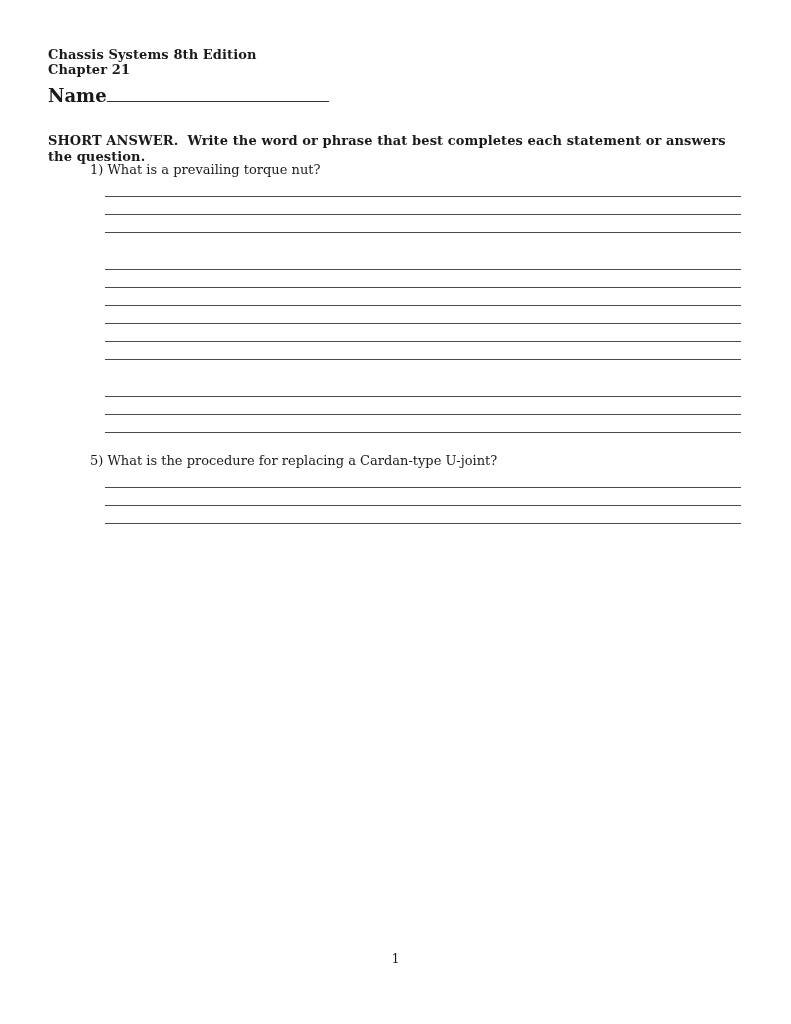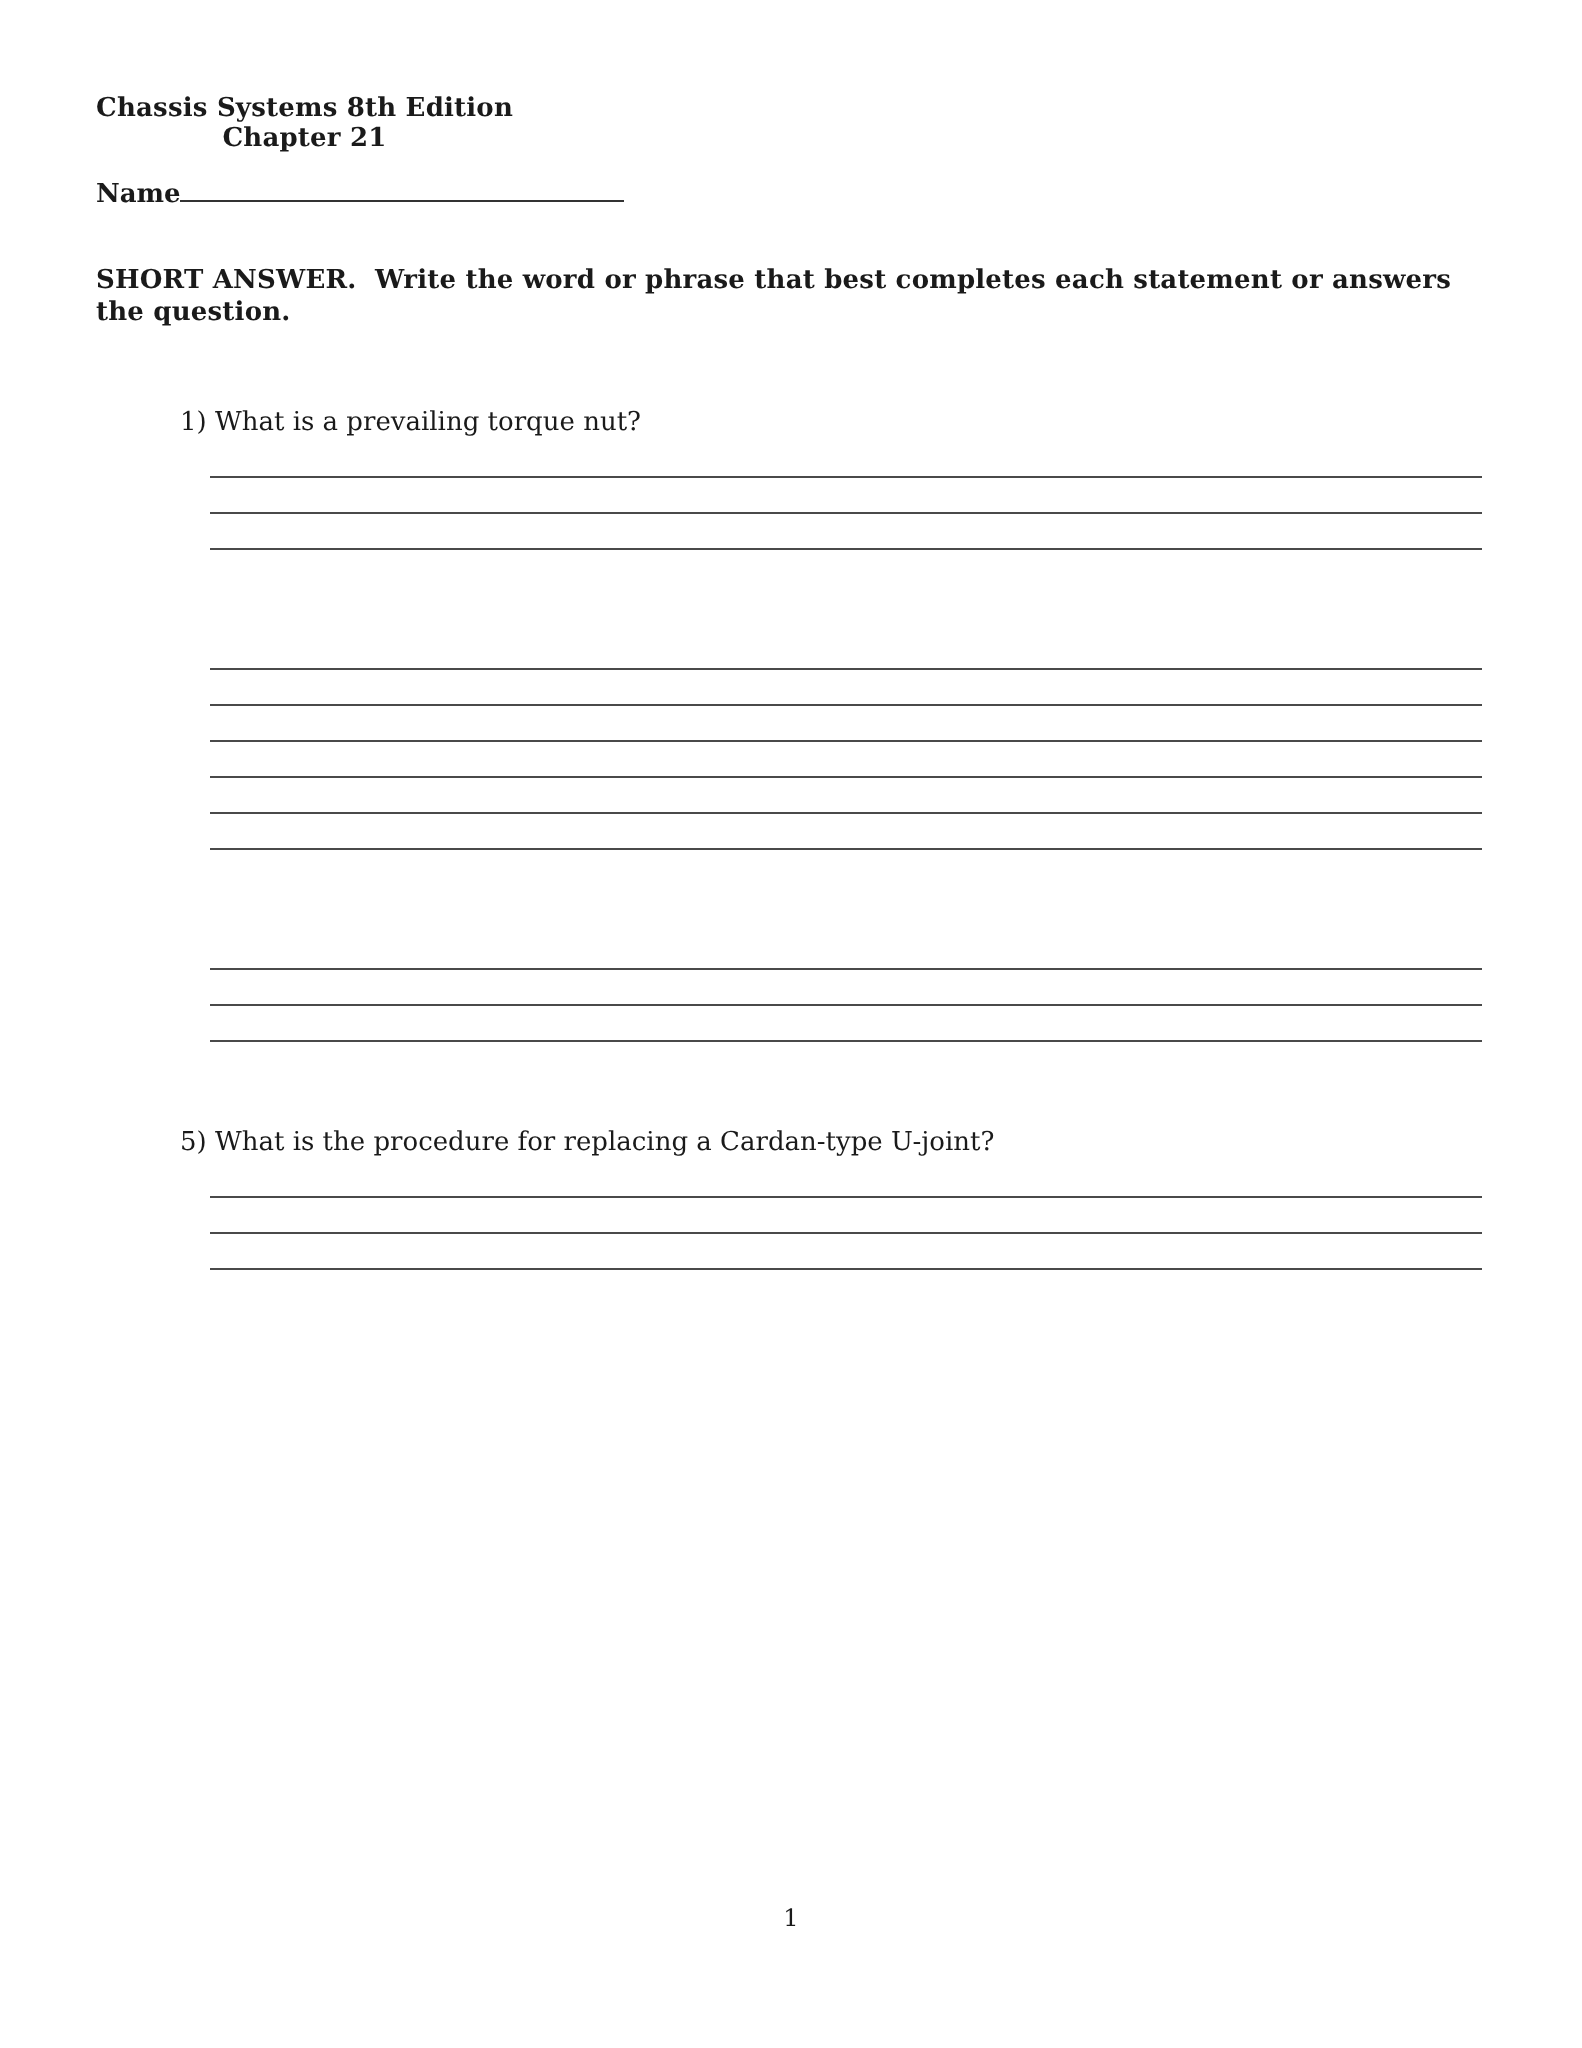--- a/index.html
+++ b/index.html
@@ -17,27 +17,26 @@
     overflow: hidden;
   }
   .doc-header {
     position: absolute;
     top: 47px;
     left: 48px;
     font-size: 13px;
     line-height: 15px;
     font-weight: 600;
     letter-spacing: 0.1px;
-    text-align: center;
   }
   .name-row {
     position: absolute;
     top: 88px;
     left: 48px;
-    font-size: 13px;
+    font-size: 18px;
     line-height: 15px;
     font-weight: 600;
     white-space: nowrap;
   }
   .name-blank {
     display: inline-block;
     width: 222px;
     height: 12px;
     border-bottom: 1px solid #333333;
     vertical-align: baseline;
@@ -54,21 +53,20 @@
     letter-spacing: 0.1px;
   }
   .questions {
     position: absolute;
     top: 161px;
     left: 90px;
     width: 660px;
   }
   .question {
     margin-bottom: 19px;
-    margin-top: 42px;
   }
   .q-label {
     font-size: 13px;
     line-height: 17px;
     white-space: nowrap;
   }
   .answer-lines {
     margin-left: 15px;
     margin-top: 1px;
     width: 636px;

